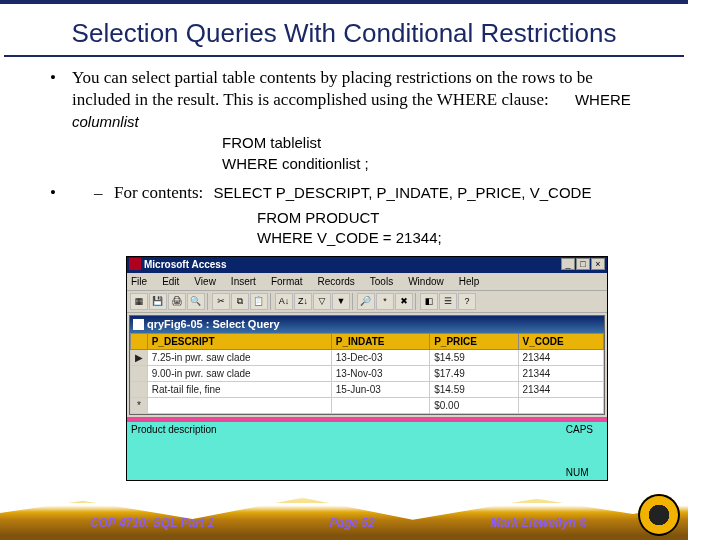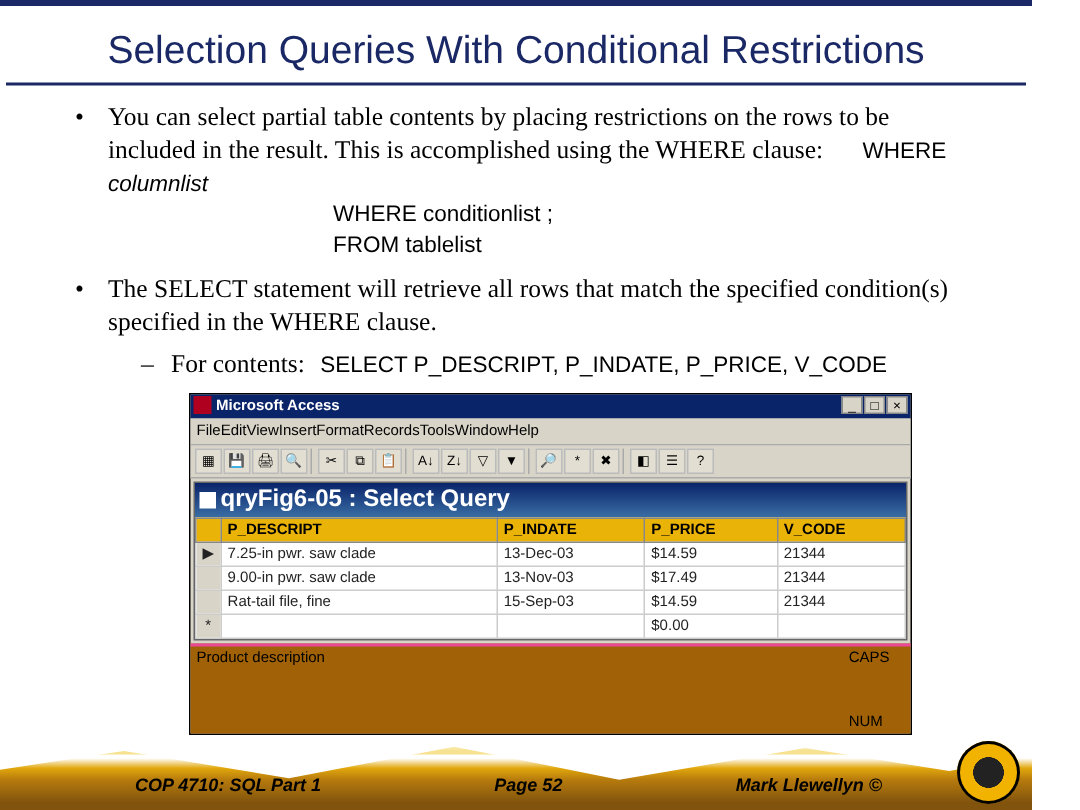--- a/index.html
+++ b/index.html
@@ -93,38 +93,38 @@
     display: flex;
     align-items: flex-start;
     padding: 1px 2px;
     height: 16px;
   }
   .win-titlebar .icon-access { width:12px;height:12px;background:#b00020;margin-right:3px;display:inline-block;}
   .win-titlebar .win-title { flex:1; font-weight:bold; font-size:10px;}
   .win-btns { display:flex; gap:1px;}
   .win-btn { width:14px;height:12px;background:#d8d4c8;border:1px solid #888;color:#000;font-size:9px;line-height:10px;text-align:center;}
   .menubar {
-    display:flex; gap:0; padding:2px 4px; border-bottom:1px solid #aaa;
+    display:flex; gap:15px; padding:2px 4px; border-bottom:1px solid #aaa;
     background:#d8d4c8;
   }
   .menubar span { font-size:10px; }
   .toolbar {
     display:flex; padding:2px 3px; gap:1px; align-items:center;
     border-bottom:1px solid #aaa;
     background:#d8d4c8;
   }
   .tbtn { width:18px;height:17px; border:1px solid #bbb; background:#e2ded2; display:inline-flex;align-items:center;justify-content:center;font-size:9px;}
   .tsep { width:3px;height:17px;border-left:1px solid #aaa;margin:0 1px;}
   .inner-window {
     margin: 2px;
     border: 1px solid #666;
   }
   .inner-title {
     background: linear-gradient(#0a246a,#3a6ea5);
-    color:#fff; padding:1px 3px; font-size:16px; font-weight:bold;
+    color:#fff; padding:1px 3px; font-size:11px; font-weight:bold;
     display:flex; align-items:center;
   }
   .inner-title .sq { width:11px;height:11px;background:#fff;margin-right:3px;display:inline-block;}
   .data-table {
     background:#fff;
     width:100%;
     border-collapse:collapse;
     font-size:10px;
   }
   .data-table th {
@@ -132,22 +132,22 @@
     padding:1px 4px; text-align:left; font-size:10px;
   }
   .data-table td {
     border:1px solid #ccc; padding:1px 4px; font-size:10px;
     filter: blur(0.4px);
     color:#222;
   }
   .row-selector { width:14px; background:#d8d4c8; text-align:center; }
   .statusbar {
     display:flex; justify-content:space-between; padding:1px 4px;
-    border-top:2px solid #ec4899; font-size:10px;
-    background:#a16207;
+    border-top:5px solid #ec4899; font-size:10px;
+    background:#5eead4;
   }
   .statusbar .caps { display:flex; gap:30px; padding-right:10px;flex-direction:column;}
 
   
   .footer {
     position:absolute;
     left:0; right:0; bottom:0;
     height:48px;
     display:flex;
     align-items:center;
@@ -157,21 +157,21 @@
     background: linear-gradient(180deg,#fff 0%,#f6e08a 18%,#f6e08a 22%,#fff 24%,#fff 28%,#e0a300 42%,#b37400 58%,#7a4a00 90%);
     clip-path: polygon(0% 44%, 12% 18%, 28% 56%, 44% 12%, 60% 58%, 78% 14%, 92% 46%, 100% 24%, 100% 100%, 0% 100%);
     opacity:0.95;
   }
   .footer-text {
     position:absolute; bottom:10px; left:0; right:0;
     display:flex; justify-content:space-between;
     padding: 0 100px 0 90px;
     font-family: Arial, sans-serif;
     font-size:12px; font-weight:bold; font-style:italic;
-    color:#000000;
+    color:#8b5cf6;
   }
   .logo {
     position:absolute; right:8px; bottom:4px;
     width:42px;height:42px;border-radius:50%;
     background: radial-gradient(circle at 50% 50%, #222 0 34%, #f2b200 35% 100%);
     box-shadow: inset 0 0 0 2px #000;
   }
 </style>
 </head>
 <body>
@@ -180,30 +180,33 @@
   <h1 class="title">Selection Queries With Conditional Restrictions</h1>
 
   <div class="content">
     <ul>
       <li class="bullet1">
         <span>You can select partial table contents by placing restrictions on the rows to be included in the result.  This is accomplished using the WHERE clause:</span>
         <span class="syntax inline-syntax" style="margin-left:22px;">
           <span class="kw">WHERE </span><span class="it">columnlist</span>
         </span>
         <div class="syntax-block">
+          <div><span class="kw">FROM </span><span class="it">tablelist</span></div>
           <div><span class="kw">WHERE </span><span class="it">conditionlist </span><span>;</span></div>
-          <div><span class="kw">FROM </span><span class="it">tablelist</span></div>
         </div>
       </li>
 
       <li class="bullet1">
-        <span>The SELECT statement will retrieve all rows that match the specified condition(s) specified in the WHERE clause.</span>
         <div class="bullet2">
           <span>For contents:</span>
           <span class="syntax" style="margin-left:6px;">SELECT P_DESCRIPT, P_INDATE, P_PRICE, V_CODE</span>
+        </div>
+        <div class="example-block">
+          <div>FROM PRODUCT</div>
+          <div>WHERE V_CODE = 21344;</div>
         </div>
       </li>
     </ul>
 
     <div class="access-window">
       <div class="win-titlebar">
         <span class="icon-access"></span>
         <span class="win-title">Microsoft Access</span>
         <div class="win-btns">
           <span class="win-btn">_</span>
@@ -269,21 +272,21 @@
           <tr>
             <td class="row-selector"></td>
             <td>9.00-in pwr. saw clade</td>
             <td>13-Nov-03</td>
             <td>$17.49</td>
             <td>21344</td>
           </tr>
           <tr>
             <td class="row-selector"></td>
             <td>Rat-tail file, fine</td>
-            <td>15-Sep-03</td>
+            <td>15-Jun-03</td>
             <td>$14.59</td>
             <td>21344</td>
           </tr>
           <tr>
             <td class="row-selector">*</td>
             <td></td>
             <td></td>
             <td>$0.00</td>
             <td></td>
           </tr>

